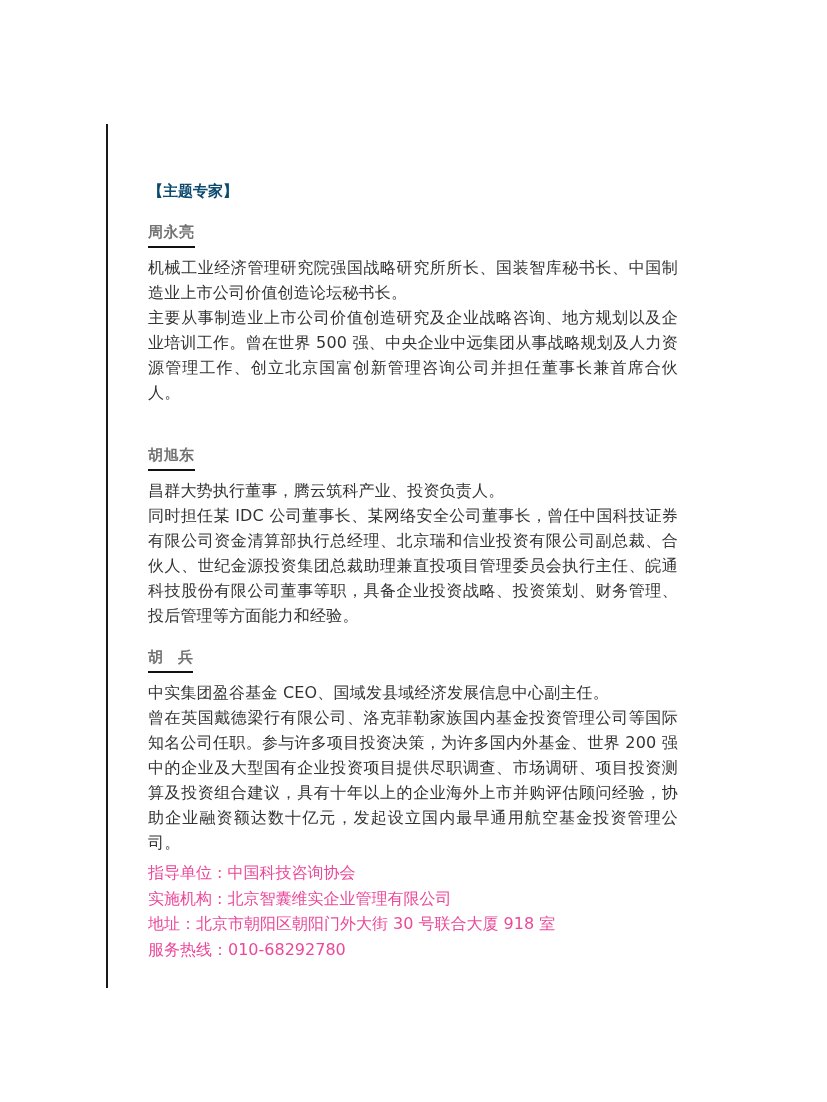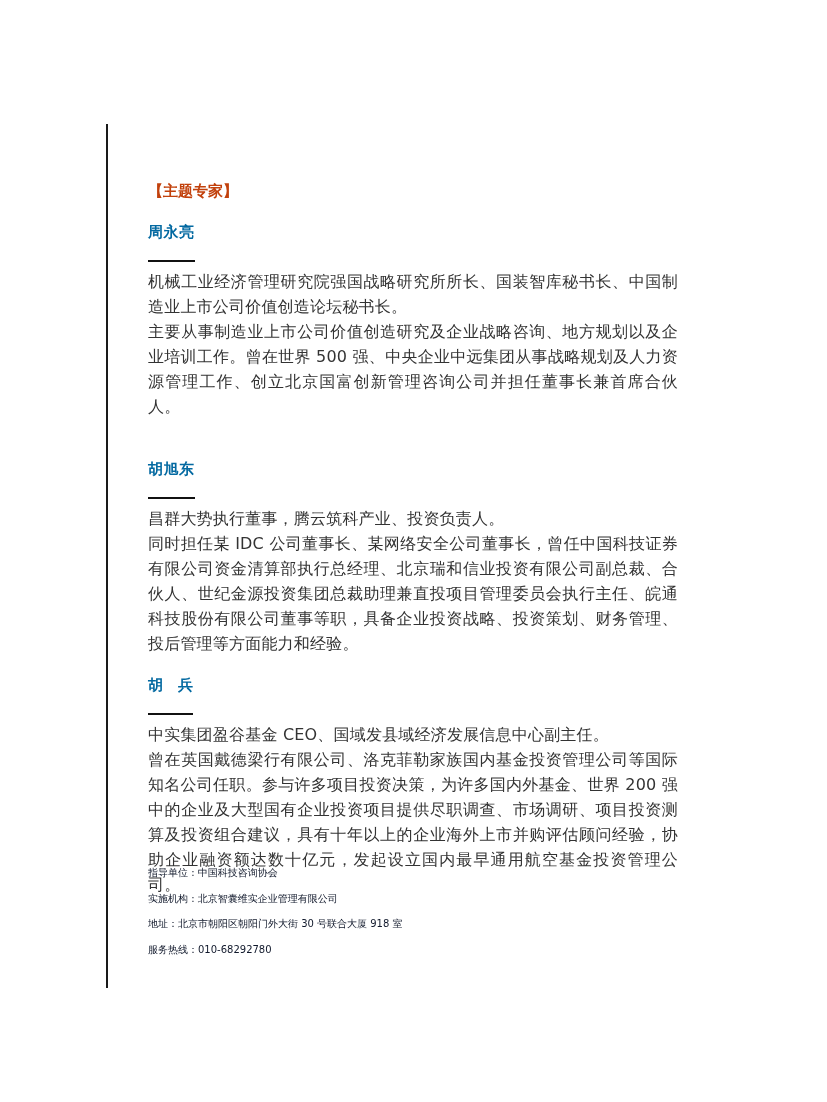--- a/index.html
+++ b/index.html
@@ -25,61 +25,60 @@
     }
     .content {
       position: absolute;
       left: 148px;
       top: 180px;
       width: 530px;
     }
     .section-title {
       font-size: 15px;
       font-weight: bold;
-      color: #c2410c;
+      color: #0c4a6e;
       height: 22px;
       line-height: 22px;
       margin: 0;
     }
     .expert {
       margin: 0;
     }
     .expert-name {
       display: inline-block;
       font-size: 15px;
       font-weight: bold;
-      color: #0369a1;
+      color: #737373;
       line-height: 20px;
       border-bottom: 2px solid #111111;
-      padding-bottom: 16px;
+      padding-bottom: 4px;
       letter-spacing: 0.5px;
-      font-family: Liberation Mono, monospace;
     }
     .expert-name.wide {
       letter-spacing: 0;
       word-spacing: 0;
     }
     .para {
       font-size: 16px;
       line-height: 25px;
       margin: 0;
       color: #333333;
       text-align: justify;
       letter-spacing: 0.2px;
     }
     .footer {
       position: absolute;
       left: 148px;
       top: 860px;
       width: 460px;
     }
     .footer-line {
-      font-size: 10px;
+      font-size: 16px;
       line-height: 25.5px;
-      color: #0f172a;
+      color: #ec4899;
       margin: 0;
     }
   </style>
 </head>
 <body>
 
 <div class="vline"></div>
 
 <div class="content">
   <p class="section-title">【主题专家】</p>

